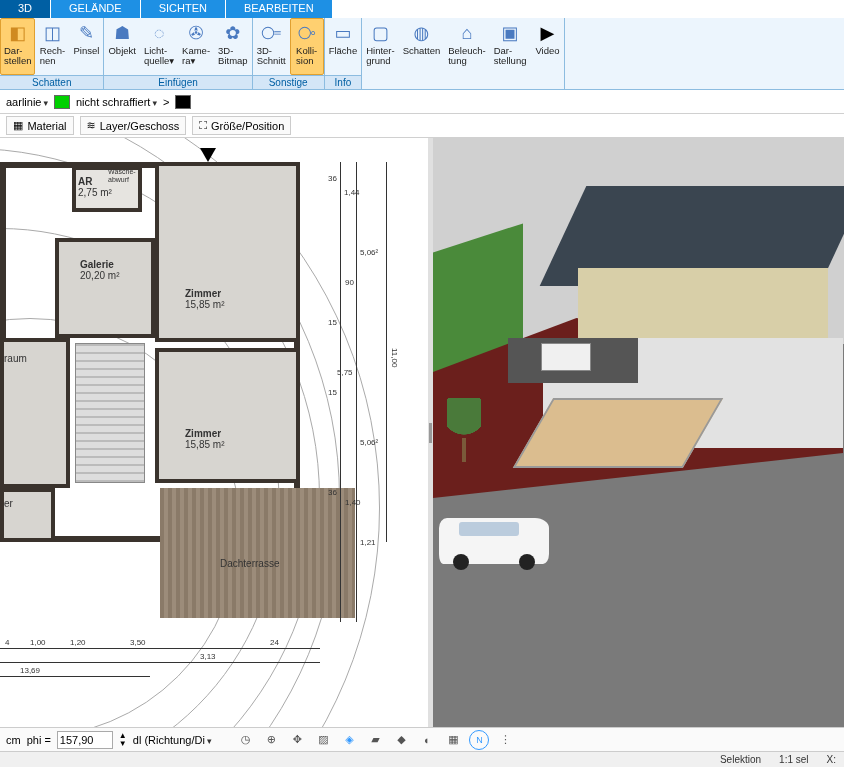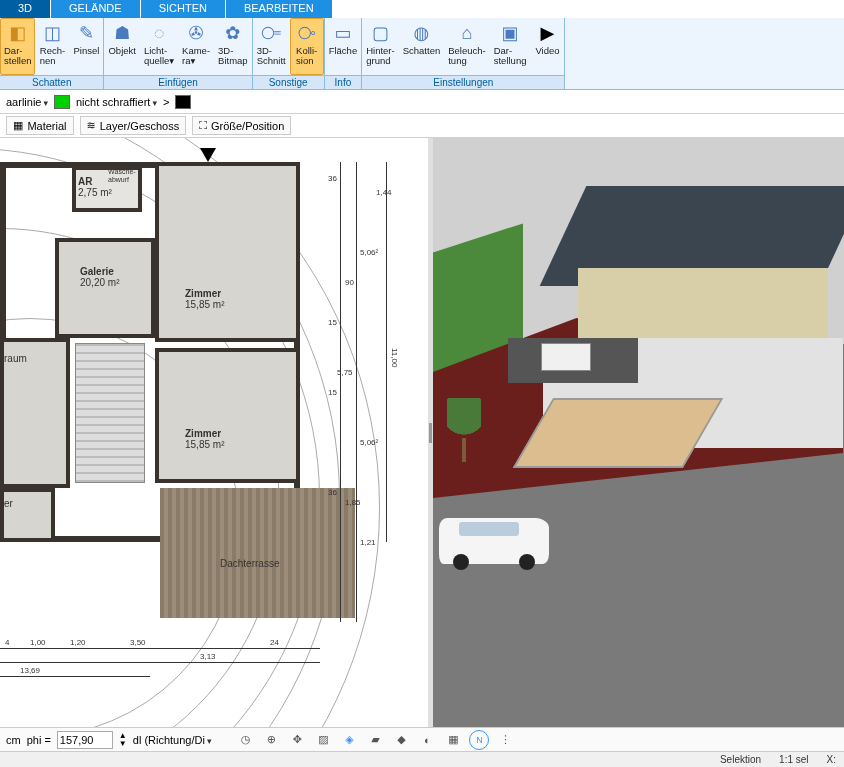--- a/index.html
+++ b/index.html
@@ -160,21 +160,20 @@
         <div class="ritem">
           <div class="ico" style="color: rgb(74, 122, 192); font-size: 18px;">▣</div>
           <div class="lbl" style="white-space: pre;">Dar-
 stellung</div>
         </div>
         <div class="ritem">
           <div class="ico" style="color: rgb(0, 0, 0); font-size: 18px;">▶</div>
           <div class="lbl" style="white-space: pre;">Video</div>
         </div>
       </div>
-      <div class="group-label">Einstellungen</div>
     </div>
   </div>
 
 <div class="subbar">
   <span class="chev">aarlinie</span>
   <span class="swatch" style="background:#00d000"></span>
   <span class="chev">nicht schraffiert</span>
   <span>&gt;</span>
   <span class="swatch" style="background:#000"></span>
 </div>
@@ -212,35 +211,35 @@
       <div class="room" style="left:72px;top:28px;width:70px;height:46px;background:#e6e4e0"></div>
       <div class="room" style="left:0;top:200px;width:70px;height:150px"></div>
       <div class="room" style="left:155px;top:210px;width:145px;height:135px"></div>
       <div class="room" style="left:0;top:350px;width:55px;height:54px"></div>
       <div class="stairs" style="left:75px;top:205px;width:70px;height:140px"></div>
       <div class="deck" style="left:160px;top:350px;width:195px;height:130px"></div>
 
       <div class="roomlabel" style="left:78px;top:38px"><b>AR</b><br><span>2,75 m²</span></div>
       <div class="roomlabel" style="left:108px;top:30px;font-size:7px;white-space:pre">Wäsche-
 abwurf</div>
-      <div class="roomlabel" style="left:80px;top:128px"><b>Galerie</b><br><span>20,20 m²</span></div>
+      <div class="roomlabel" style="left:80px;top:121px"><b>Galerie</b><br><span>20,20 m²</span></div>
       <div class="roomlabel" style="left:185px;top:150px"><b>Zimmer</b><br><span>15,85 m²</span></div>
       <div class="roomlabel" style="left:185px;top:290px"><b>Zimmer</b><br><span>15,85 m²</span></div>
       <div class="roomlabel" style="left:4px;top:215px">raum</div>
       <div class="roomlabel" style="left:4px;top:360px">er</div>
       <div class="roomlabel" style="left:220px;top:420px">Dachterrasse</div>
 
       <div style="position:absolute;left:200px;top:10px;width:0;height:0;border-left:8px solid transparent;border-right:8px solid transparent;border-top:14px solid #000"></div>
 
-      <div class="dim" style="left:376px;top:50px">1,44</div>
+      <div class="dim" style="left:344px;top:50px">1,44</div>
       <div class="dim" style="left:360px;top:110px">5,06²</div>
       <div class="dim" style="left:345px;top:140px">90</div>
       <div class="dim" style="left:337px;top:230px">5,75</div>
       <div class="dim" style="left:360px;top:300px">5,06²</div>
-      <div class="dim" style="left:345px;top:360px">1,85</div>
+      <div class="dim" style="left:345px;top:360px">1,40</div>
       <div class="dim" style="left:360px;top:400px">1,21</div>
       <div class="dim" style="left:390px;top:210px;writing-mode:vertical-rl">11,00</div>
       <div class="dim" style="left:328px;top:36px">36</div>
       <div class="dim" style="left:328px;top:180px">15</div>
       <div class="dim" style="left:328px;top:250px">15</div>
       <div class="dim" style="left:328px;top:350px">36</div>
 
       <div class="dim" style="left:5px;top:500px">4</div>
       <div class="dim" style="left:30px;top:500px">1,00</div>
       <div class="dim" style="left:70px;top:500px">1,20</div>

